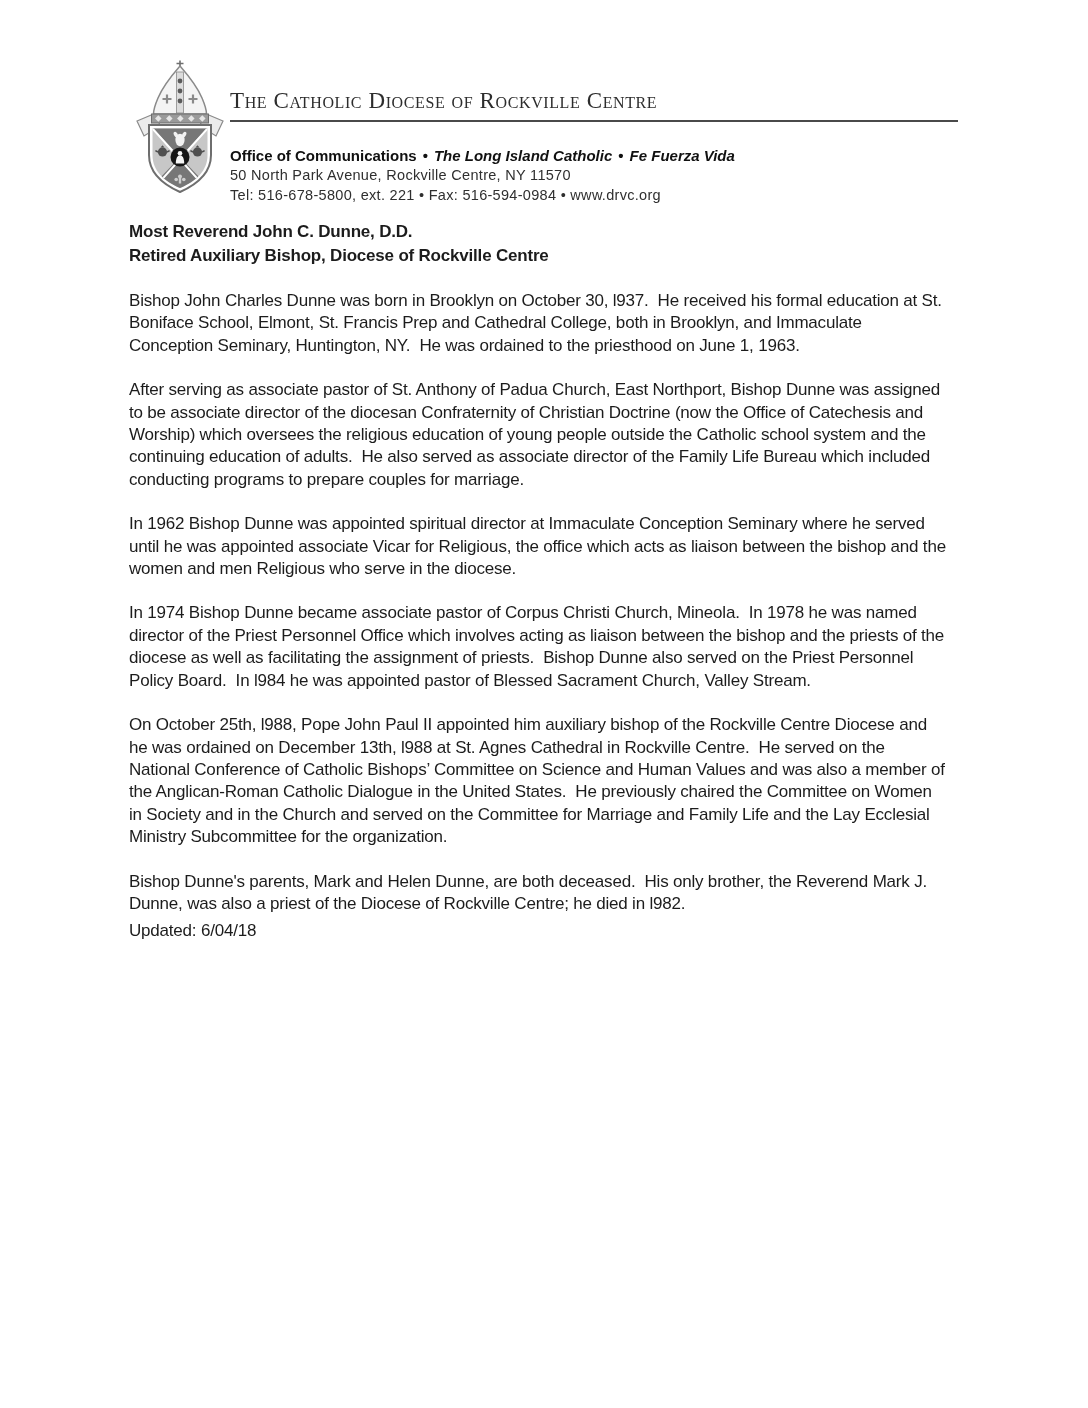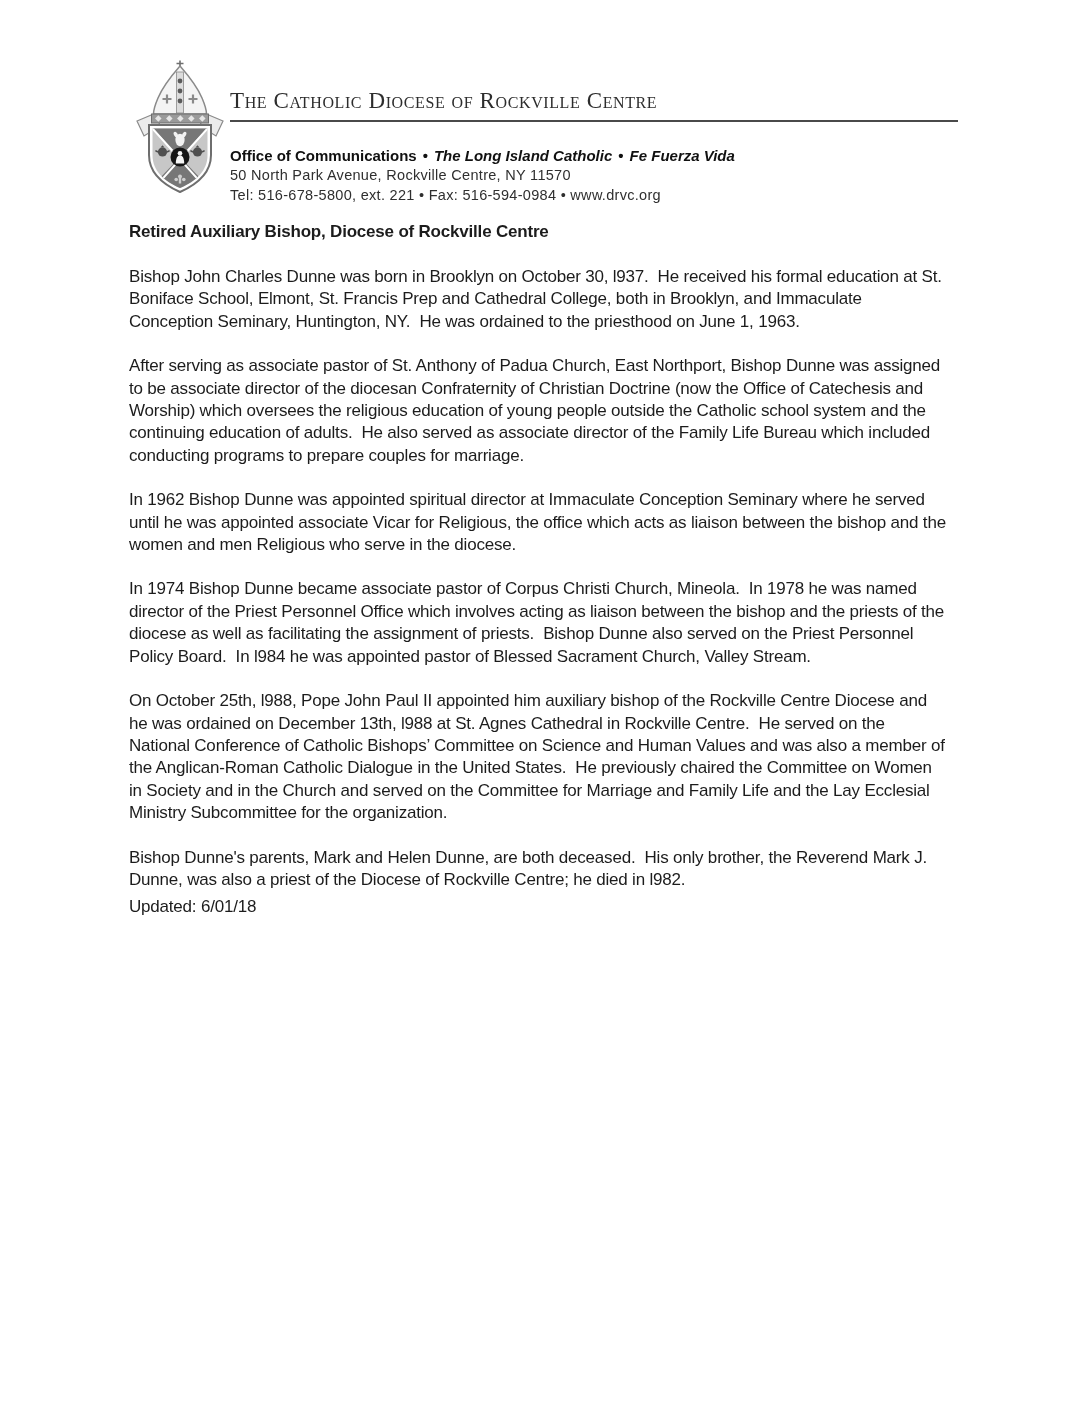--- a/index.html
+++ b/index.html
@@ -122,27 +122,28 @@
 
   <div class="lh-text">
     <div class="lh-title">The Catholic Diocese of Rockville Centre</div>
     <hr class="lh-rule">
     <div class="lh-office"><span>Office of Communications</span><span class="bullet">•</span><span class="italic">The Long Island Catholic</span><span class="bullet">•</span><span class="italic">Fe Fuerza Vida</span></div>
     <div class="lh-addr">50 North Park Avenue, Rockville Centre, NY 11570</div>
     <div class="lh-contact">Tel: 516-678-5800, ext. 221 • Fax: 516-594-0984 • www.drvc.org</div>
   </div>
 
   <div class="doc">
+    <div class="head-line">Most Reverend John C. Dunne, D.D.</div>
     <div class="head-line">Retired Auxiliary Bishop, Diocese of Rockville Centre</div>
 
     <div>
         <p class="para">Bishop John Charles Dunne was born in Brooklyn on October 30, l937.  He received his formal education at St. Boniface School, Elmont, St. Francis Prep and Cathedral College, both in Brooklyn, and Immaculate Conception Seminary, Huntington, NY.  He was ordained to the priesthood on June 1, 1963.</p>
         <p class="para">After serving as associate pastor of St. Anthony of Padua Church, East Northport, Bishop Dunne was assigned to be associate director of the diocesan Confraternity of Christian Doctrine (now the Office of Catechesis and Worship) which oversees the religious education of young people outside the Catholic school system and the continuing education of adults.  He also served as associate director of the Family Life Bureau which included conducting programs to prepare couples for marriage.</p>
         <p class="para">In 1962 Bishop Dunne was appointed spiritual director at Immaculate Conception Seminary where he served until he was appointed associate Vicar for Religious, the office which acts as liaison between the bishop and the women and men Religious who serve in the diocese.</p>
         <p class="para">In 1974 Bishop Dunne became associate pastor of Corpus Christi Church, Mineola.  In 1978 he was named director of the Priest Personnel Office which involves acting as liaison between the bishop and the priests of the diocese as well as facilitating the assignment of priests.  Bishop Dunne also served on the Priest Personnel Policy Board.  In l984 he was appointed pastor of Blessed Sacrament Church, Valley Stream.</p>
         <p class="para">On October 25th, l988, Pope John Paul II appointed him auxiliary bishop of the Rockville Centre Diocese and he was ordained on December 13th, l988 at St. Agnes Cathedral in Rockville Centre.  He served on the National Conference of Catholic Bishops’ Committee on Science and Human Values and was also a member of the Anglican-Roman Catholic Dialogue in the United States.  He previously chaired the Committee on Women in Society and in the Church and served on the Committee for Marriage and Family Life and the Lay Ecclesial Ministry Subcommittee for the organization.</p>
         <p class="para">Bishop Dunne's parents, Mark and Helen Dunne, are both deceased.  His only brother, the Reverend Mark J. Dunne, was also a priest of the Diocese of Rockville Centre; he died in l982.</p>
       </div>
 
-    <div class="updated">Updated: 6/01/18</div>
+    <div class="updated">Updated: 6/04/18</div>
   </div>
 
 </div>
 
 </body></html>

